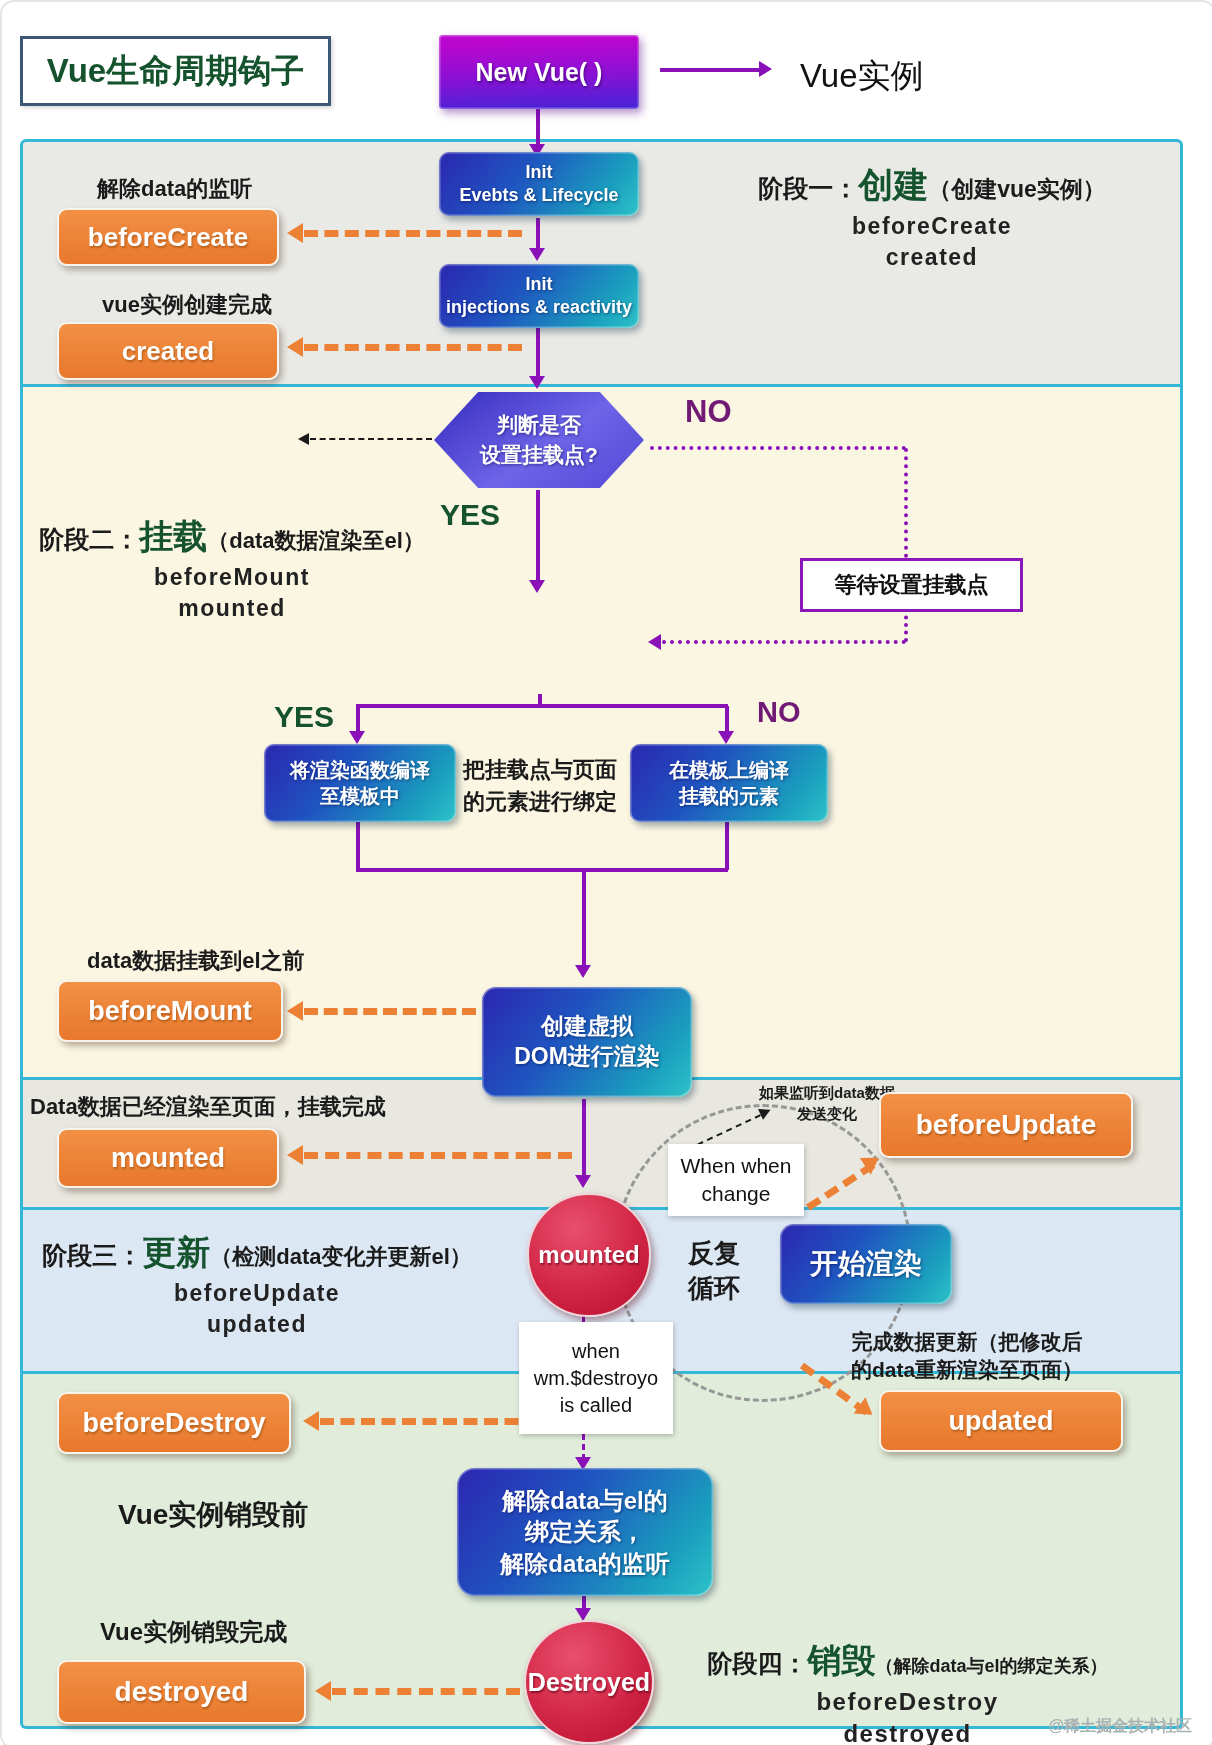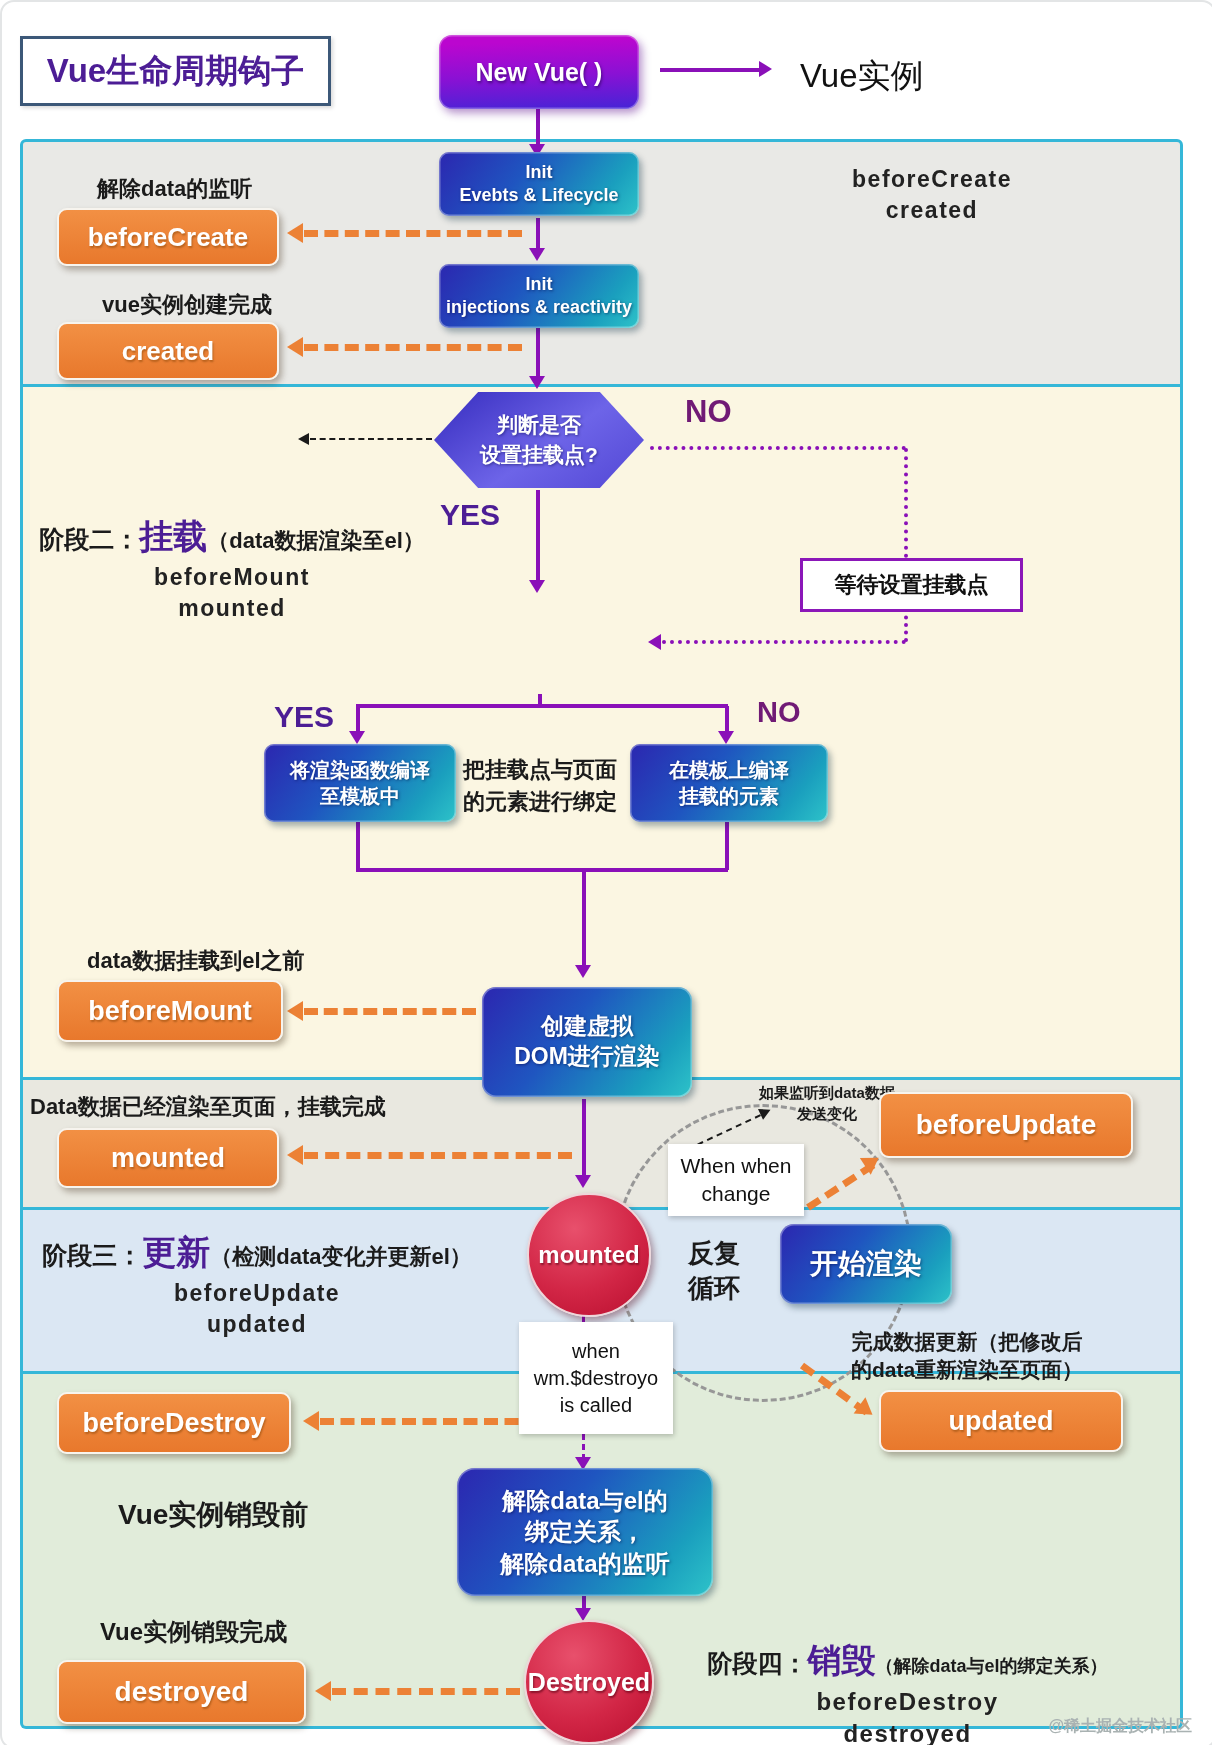--- a/index.html
+++ b/index.html
@@ -4,32 +4,32 @@
 <style>
   html,body{margin:0;padding:0;background:#fff;}
   .frame{position:relative;width:1212px;height:1745px;background:#fff;border:2px solid #e3e5e6;border-radius:14px;overflow:hidden;
          font-family:"Liberation Sans","DejaVu Sans",sans-serif;}
   .p{position:absolute;}
   .c{display:flex;align-items:center;justify-content:center;flex-direction:column;text-align:center;}
   .row{display:flex;align-items:baseline;justify-content:center;white-space:nowrap;}
   .panel{border:3px solid #35b7d8;box-sizing:border-box;z-index:1;}
   .nt{border-top:none;}
   .lbl{font-weight:800;color:#1b1b1b;}
-  .red{color:#4c1d95;}
+  .red{color:#14532d;}
   .grayno{color:#701a75;font-weight:800;}
   .hookname{font-weight:800;color:#222;letter-spacing:1.5px;}
   
   .btn{background:linear-gradient(180deg,#f29044 0%,#e8782c 100%);border:2.5px solid #f7f4ee;border-radius:10px;
        box-shadow:3px 4px 6px rgba(60,40,20,.35);color:#fff;font-weight:800;
        text-shadow:1px 2px 2px rgba(120,60,0,.45);z-index:4;}
   
   .proc{background:linear-gradient(128deg,#2a2cb2 5%,#1f55c0 40%,#1a9fbe 80%,#2ec3c9 100%);border-radius:10px;
         box-shadow:3px 4px 6px rgba(0,40,60,.35), inset 0 0 0 1.5px rgba(255,255,255,.35);
         color:#fff;font-weight:700;text-shadow:1px 1px 3px rgba(0,0,60,.5);z-index:4;line-height:1.3;}
-  .newvue{background:linear-gradient(178deg,#bb06cf 12%,#8a11d4 55%,#4524d6 100%);border-radius:13px;
+  .newvue{background:linear-gradient(178deg,#bb06cf 12%,#8a11d4 55%,#4524d6 100%);border-radius:4px;
         box-shadow:3px 4px 8px rgba(90,10,140,.45), inset 0 0 0 1.5px rgba(255,255,255,.3);
         color:#fff;font-weight:800;font-size:25px;text-shadow:1px 2px 3px rgba(40,0,80,.6);z-index:4;}
   .hex{clip-path:polygon(21% 0%,79% 0%,100% 50%,79% 100%,21% 100%,0% 50%);
        background:linear-gradient(145deg,#4036c6 10%,#6d64e8 55%,#5247d4 100%);
        color:#fff;font-weight:700;text-shadow:1px 1px 3px rgba(0,0,70,.5);z-index:4;line-height:1.45;}
   .circ{border-radius:50%;background:radial-gradient(circle at 38% 28%,#e8506c 0%,#d22646 55%,#b80e2e 100%);
         border:2.5px solid #eed6da;box-shadow:3px 4px 7px rgba(80,0,20,.4);
         color:#fff;font-weight:800;text-shadow:1px 2px 2px rgba(90,0,20,.6);z-index:4;}
   .whitebox{background:#fff;box-shadow:1px 2px 5px rgba(0,0,0,.22);color:#111;font-weight:400;z-index:4;line-height:1.35;}
   .waitbox{background:#fff;border:3px solid #8b17b8;color:#111;font-weight:600;z-index:4;}
@@ -146,20 +146,25 @@
   </div>
   <div class="p lbl" style="left:100px;top:288px;font-size:22px;z-index:4;">vue实例创建完成</div>
   <div class="p btn c" style="left:55px;top:320px;width:218px;height:54px;font-size:26px;">
     <span>created</span>
   </div>
   <div class="p proc c" style="left:437px;top:262px;width:200px;height:64px;font-size:18px;">
     <span>Init</span>
     <span>injections &amp; reactivity</span>
   </div>
   <div class="p c" style="left:690px;top:160px;width:480px;z-index:4;">
+    <div class="row">
+      <span class="lbl" style="font-size:25px;">阶段一：</span>
+      <span class="red" style="font-size:35px;font-weight:800;">创建</span>
+      <span class="lbl" style="font-size:23px;">（创建vue实例）</span>
+    </div>
     <div class="hookname" style="font-size:23px;margin-top:4px;">beforeCreate</div>
     <div class="hookname" style="font-size:23px;margin-top:4px;">created</div>
   </div>
 
   <div class="p hex c" style="left:432px;top:390px;width:210px;height:96px;font-size:21px;">
     <span>判断是否</span>
     <span>设置挂载点?</span>
   </div>
   <div class="p grayno" style="left:683px;top:392px;font-size:31px;z-index:4;">NO</div>
   <div class="p red" style="left:438px;top:496px;font-size:30px;font-weight:800;z-index:4;">YES</div>

